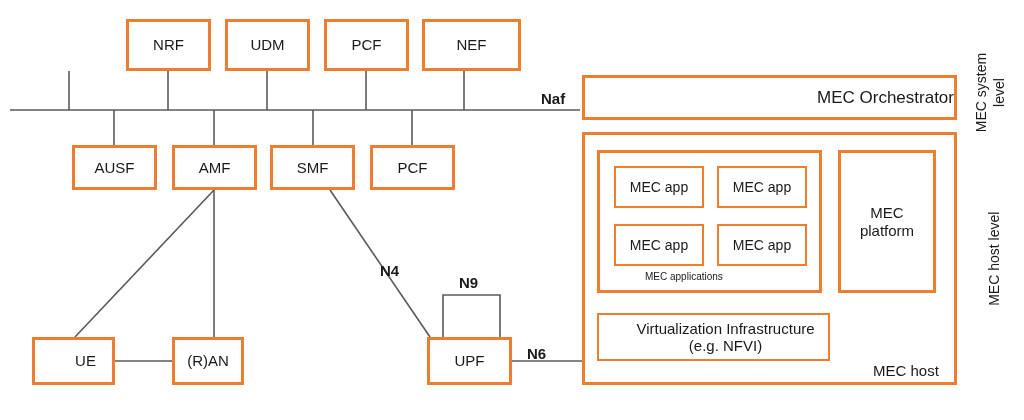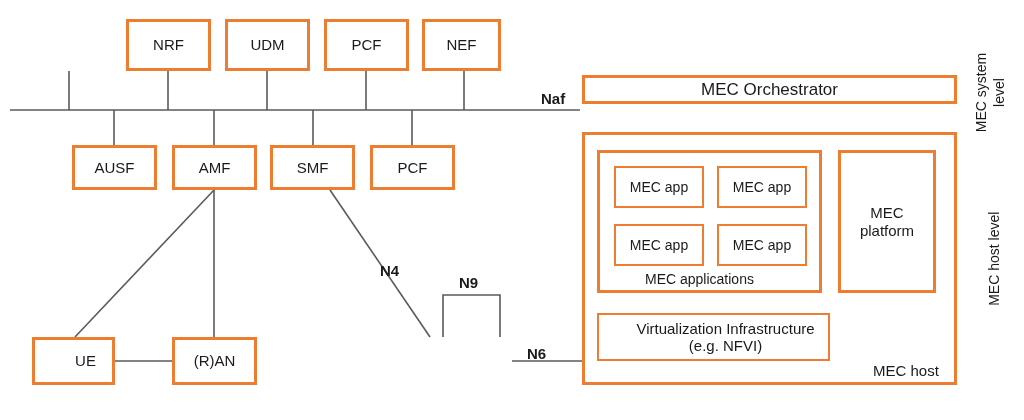--- a/index.html
+++ b/index.html
@@ -105,70 +105,73 @@
 
   <div class="nbox" style="left:126px; top:19px; width:85px; height:52px;">
     <span>NRF</span>
   </div>
   <div class="nbox" style="left:225px; top:19px; width:85px; height:52px;">
     <span>UDM</span>
   </div>
   <div class="nbox" style="left:324px; top:19px; width:85px; height:52px;">
     <span>PCF</span>
   </div>
-  <div class="nbox" style="left:422px; top:19px; width:79px; height:52px;">
+  <div class="nbox" style="left:422px; top:19px; width:99px; height:52px;">
     <span>NEF</span>
   </div>
 
   <div class="nbox" style="left:72px; top:145px; width:85px; height:45px;">
     <span>AUSF</span>
   </div>
   <div class="nbox" style="left:270px; top:145px; width:85px; height:45px;">
     <span>SMF</span>
   </div>
   <div class="nbox" style="left:172px; top:145px; width:85px; height:45px;">
     <span>AMF</span>
   </div>
   <div class="nbox" style="left:370px; top:145px; width:85px; height:45px;">
     <span>PCF</span>
   </div>
 
   <div class="nbox" style="left:32px; top:337px; width:83px; height:48px;padding-left:24px;">
     <span>UE</span>
   </div>
-  <div class="nbox" style="left:172px; top:337px; width:85px; height:48px;align-items:center;">
+  <div class="nbox" style="left:172px; top:337px; width:72px; height:48px;align-items:center;">
     <span>(R)AN</span>
+  </div>
+  <div class="nbox" style="left:427px; top:337px; width:85px; height:48px;">
+    <span>UPF</span>
   </div>
 
   <div class="lbl bold" style="left:541px; top:90px;">Naf</div>
   <div class="lbl bold" style="left:380px; top:262px;">N4</div>
   <div class="lbl bold" style="left:459px; top:274px;">N9</div>
   <div class="lbl bold" style="left:527px; top:345px;">N6</div>
 
-  <div class="nbox" style="left:582px; top:75px; width:375px; height:29px; font-size:17px;">
+  <div class="nbox" style="left:582px; top:75px; width:375px; height:45px; font-size:17px;justify-content:flex-end;">
     <span>MEC Orchestrator</span>
   </div>
 
   <div class="shell" style="left:582px; top:132px; width:375px; height:253px;"></div>
   <div class="lbl" style="left:873px; top:362px; font-size:15px;">MEC host</div>
 
   <div class="shell" style="left:597px; top:150px; width:225px; height:143px;"></div>
   <div class="nbox thin" style="left:614px; top:166px; width:90px; height:42px; font-size:14px;">
     <span>MEC app</span>
   </div>
   <div class="nbox thin" style="left:717px; top:166px; width:90px; height:42px; font-size:14px;">
     <span>MEC app</span>
   </div>
   <div class="nbox thin" style="left:614px; top:224px; width:90px; height:42px; font-size:14px;">
     <span>MEC app</span>
   </div>
   <div class="nbox thin" style="left:717px; top:224px; width:90px; height:42px; font-size:14px;">
     <span>MEC app</span>
   </div>
-  <div class="lbl" style="left:645px; top:271px; font-size:14px;">MEC applications</div>
+  <div class="lbl" style="left:645px; top:271px; font-size:10px;">MEC applications</div>
 
   <div class="nbox" style="left:838px; top:150px; width:98px; height:143px; flex-direction:column; font-size:15px;">
     <span>MEC</span>
     <span>platform</span>
   </div>
 
   <div class="nbox thin" style="left:597px; top:313px; width:233px; height:48px; flex-direction:column; font-size:15px;padding-left:24px;">
     <span>Virtualization Infrastructure</span>
     <span>(e.g. NFVI)</span>
   </div>

